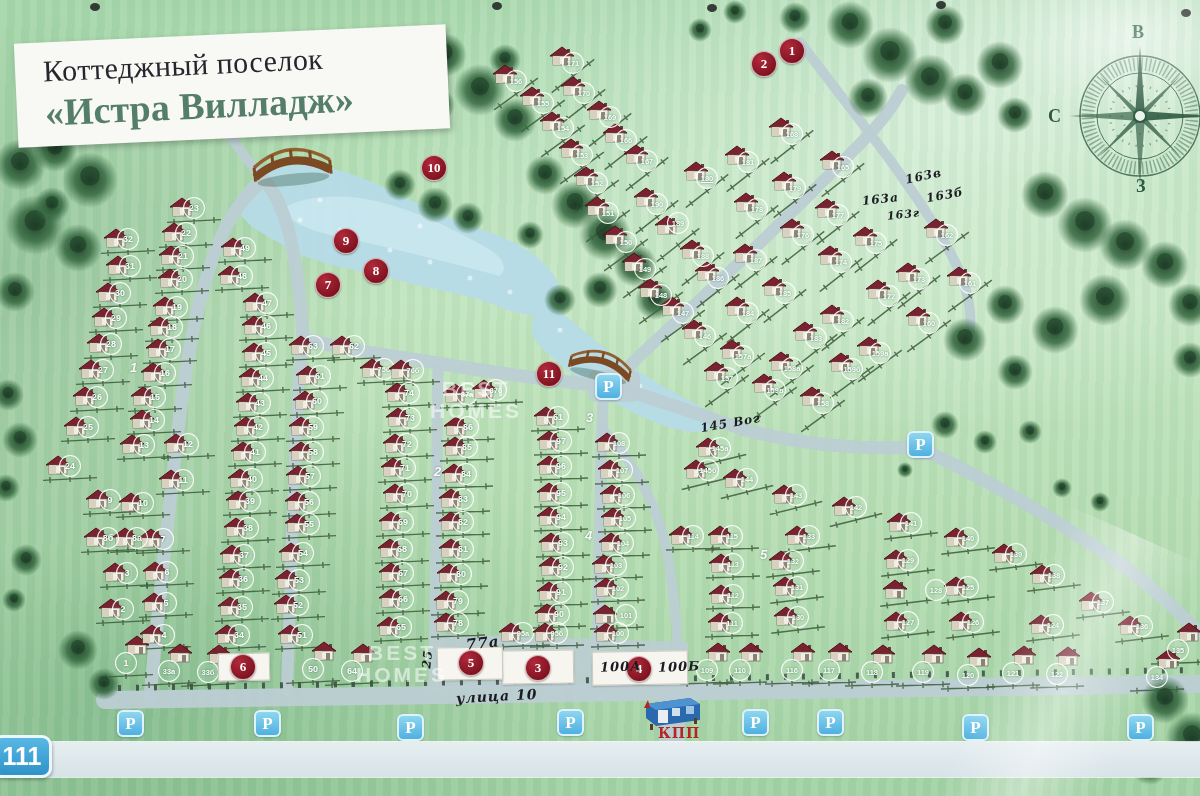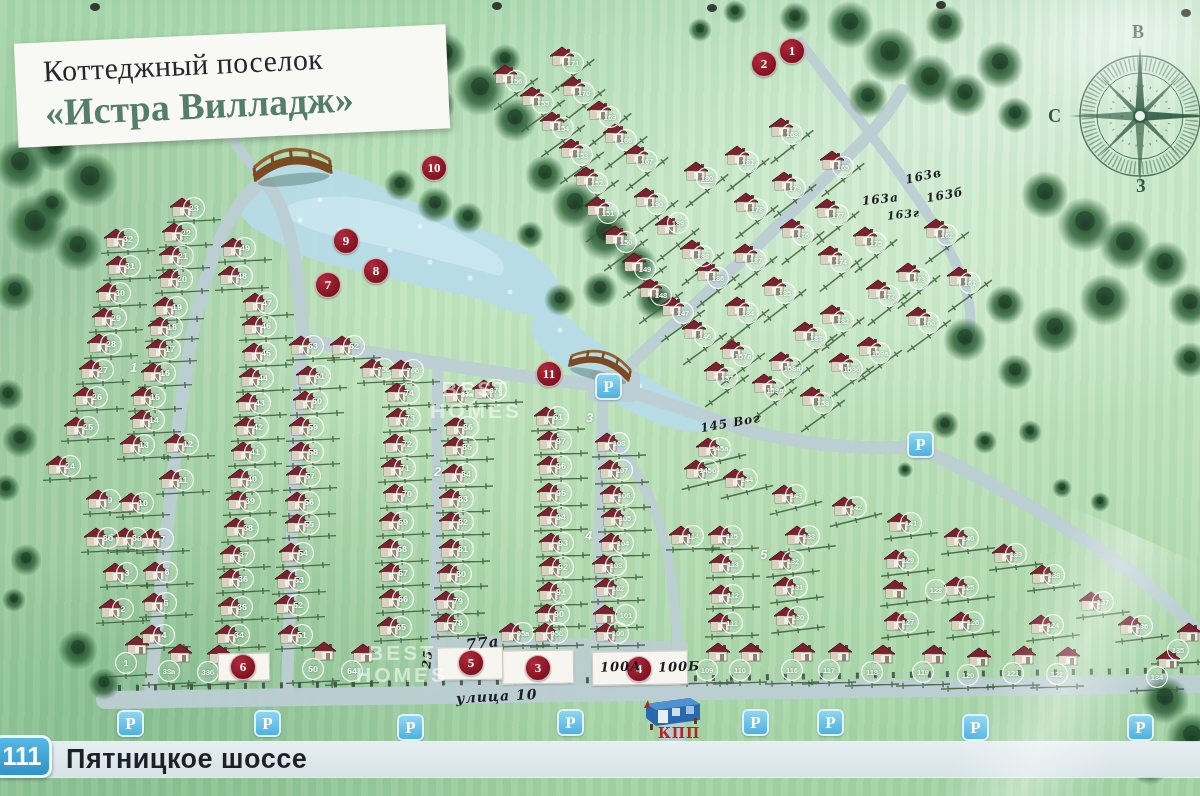--- a/index.html
+++ b/index.html
@@ -2062,21 +2062,20 @@
         </g>
         <circle cx="92" cy="92" r="6" fill="#eaf3ec" stroke="#2d5a41" stroke-width="2"></circle>
       </g>
     </svg>
     <span class="dir" style="left:84px;top:-2px">В</span>
     <span class="dir" style="left:0px;top:82px">С</span>
     <span class="dir" style="left:88px;top:152px">З</span>
   </div>
 
   <div class="highway-strip"></div>
-  <div class="highway-name">Пятницкое шоссе</div>
   <div class="route-sign">111</div>
 
   <svg width="70" height="40" style="position:absolute;left:638px;top:694px">
     <polygon points="8,10 52,4 62,10 62,26 18,32 8,24" fill="#2a69ae"></polygon>
     <polygon points="8,10 52,4 62,10 18,16" fill="#4e92d2"></polygon>
     <rect x="20" y="16" width="10" height="13" fill="#e8eef4"></rect>
     <rect x="34" y="14" width="8" height="8" fill="#cfe0ee"></rect>
     <rect x="48" y="12" width="8" height="8" fill="#9fc4e4"></rect>
     <rect x="12" y="30" width="3" height="6" fill="#5a3a22"></rect>
       <rect x="56" y="24" width="3" height="6" fill="#5a3a22"></rect>

